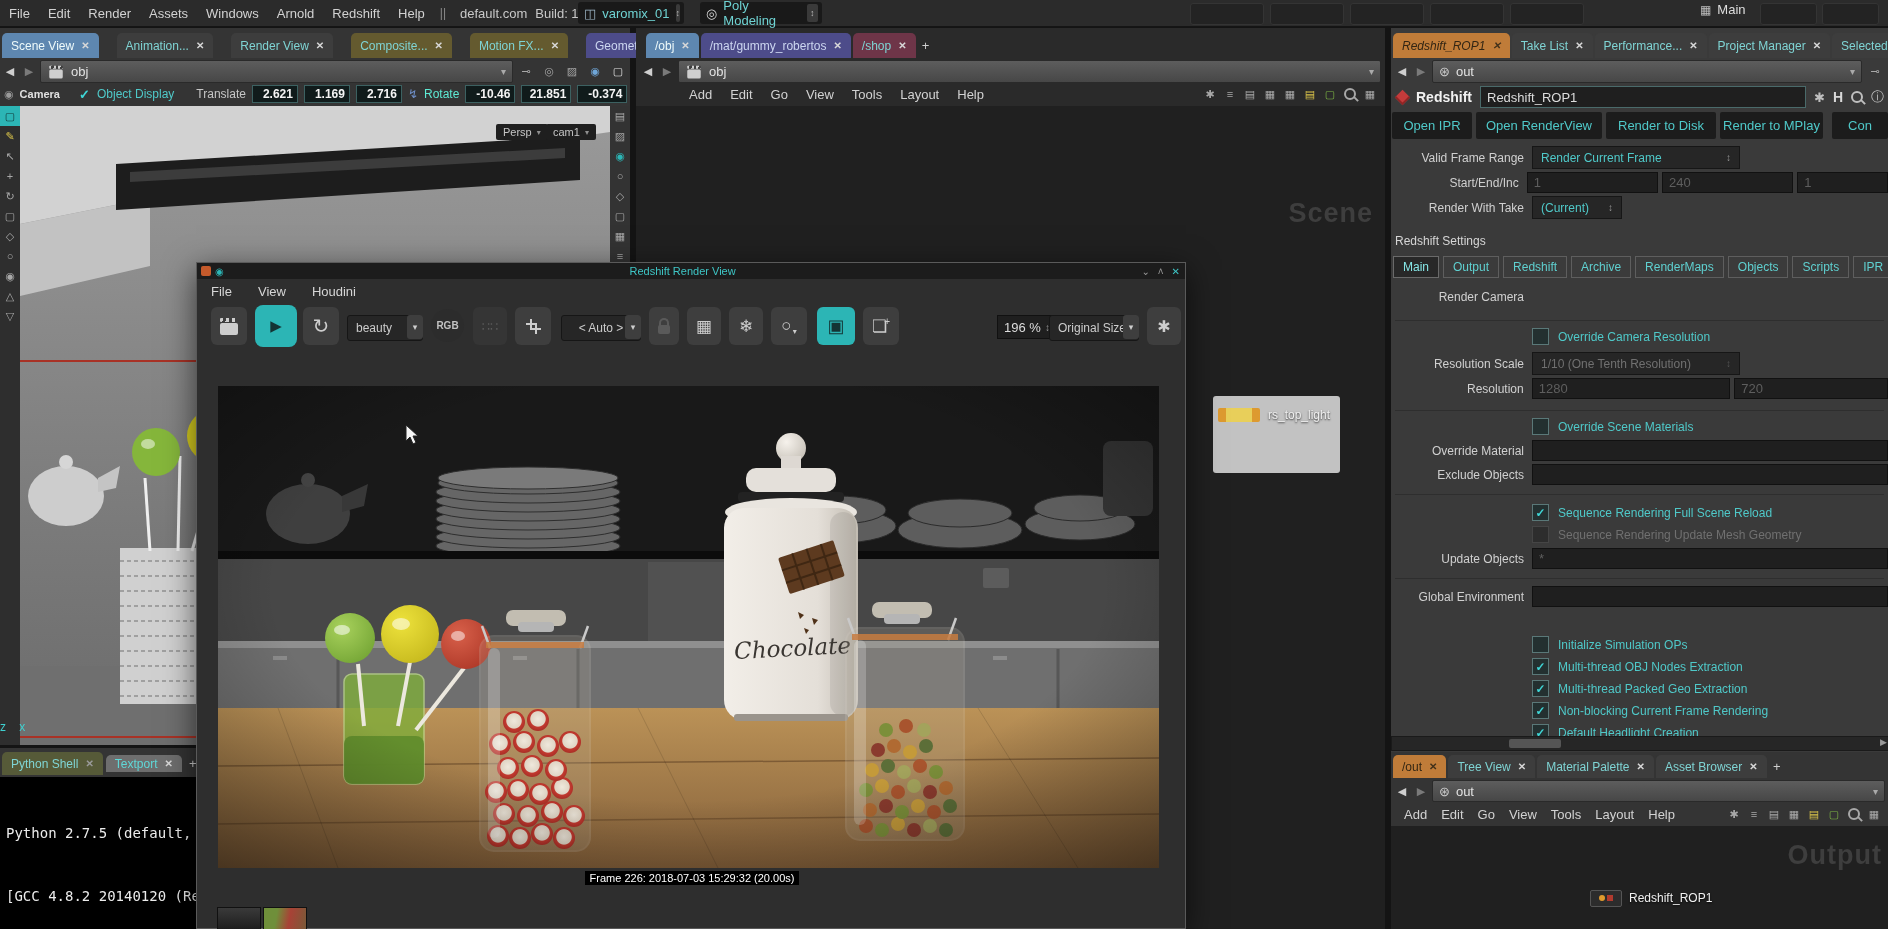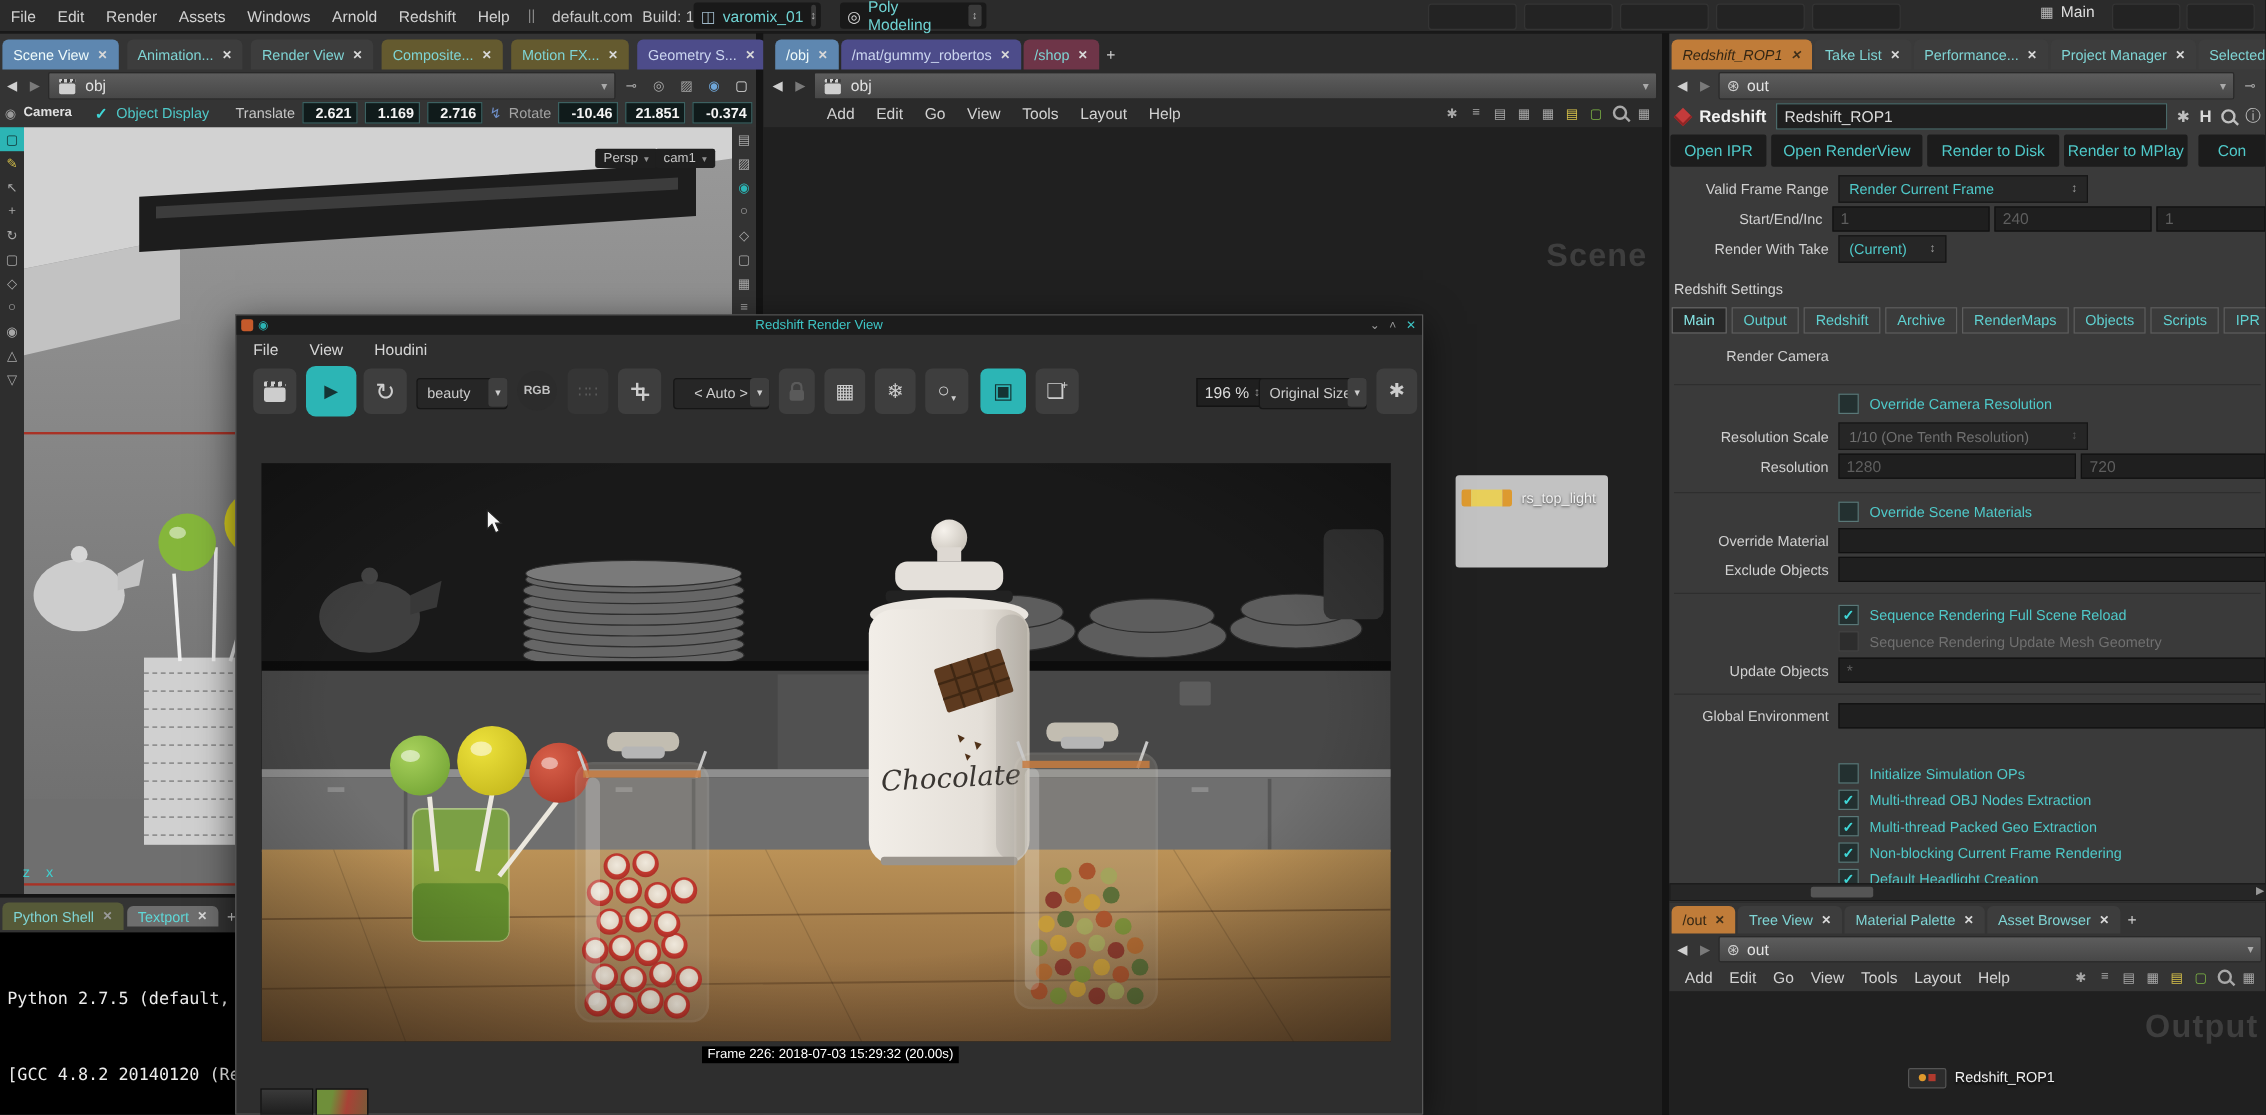--- a/index.html
+++ b/index.html
@@ -104,21 +104,21 @@
 <div class="abs blank-btn" style="left:1430px;top:3px;width:72px"></div>
 <div class="abs blank-btn" style="left:1510px;top:3px;width:72px"></div>
 <div class="abs flex" style="left:1700px;top:2px;gap:6px">
   <span class="ic" style="color:#bdbdbd;font-size:12px">▦</span>
   <span style="color:#dedede;font-size:13px">Main</span>
 </div>
 <div class="abs blank-btn" style="left:1760px;top:3px;width:55px"></div>
 <div class="abs blank-btn" style="left:1822px;top:3px;width:55px"></div>
 
 <div class="abs" style="left:0;top:28px;width:630px;height:717px;background:#343434">
-  <div class="abs flex" style="left:2px;top:5px;gap:7px">
+  <div class="abs flex" style="left:2px;top:5px;gap:18px">
     <div class="tab blue">
         <span>Scene View</span>
         <span class="x">✕</span>
       </div>
     <div class="tab">
         <span>Animation...</span>
         <span class="x">✕</span>
       </div>
     <div class="tab">
         <span>Render View</span>
@@ -159,21 +159,21 @@
   <div class="abs flex" style="left:4px;top:56px;width:624px;height:20px;gap:6px">
     <span class="ic" style="font-size:11px;color:#9a9a9a">◉</span>
     <span style="color:#e0e0e0;font-weight:bold;font-size:11px">Camera</span>
     <span class="chk" style="width:13px;height:13px;border:none;background:none;font-size:13px;margin-left:12px">✓</span>
     <span class="teal" style="font-size:12px">Object Display</span>
     <span style="color:#c6c6c6;margin-left:16px">Translate</span>
     <span class="vfld mono" style="width:36px">2.621</span>
     <span class="vfld mono" style="width:36px">1.169</span>
     <span class="vfld mono" style="width:36px">2.716</span>
     <span class="ic" style="color:#6f8fc8;font-size:12px">↯</span>
-    <span style="color:#a3a3a3">Rotate</span>
+    <span style="color:#5eead4">Rotate</span>
     <span class="vfld mono" style="width:40px">-10.46</span>
     <span class="vfld mono" style="width:40px">21.851</span>
     <span class="vfld mono" style="width:40px">-0.374</span>
   </div>
 
   <div class="abs" style="left:0;top:78px;width:20px;height:639px;background:#2e2e2e">
     <div class="stripic" style="background:#2cb5b5;color:#103333">
         <span>▢</span>
       </div>
     <div class="stripic" style="color:#d8c24a">
@@ -280,21 +280,21 @@
   </svg>
 
   <div class="abs pill" style="left:496px;top:96px">
     <span>Persp</span>
     <span style="font-size:8px;color:#8f8f8f">▾</span>
   </div>
   <div class="abs pill" style="left:546px;top:96px">
     <span>cam1</span>
     <span style="font-size:8px;color:#8f8f8f">▾</span>
   </div>
-  <div class="abs" style="left:19px;top:692px;color:#3fd0d0;font-size:12px">
+  <div class="abs" style="left:0;top:692px;color:#3fd0d0;font-size:12px">
     <span>z</span>
     <span style="color:#3fd0d0;margin-left:10px">x</span>
   </div>
 </div>
 
 <div class="abs" style="left:0;top:748px;width:630px;height:181px;background:#343434">
   <div class="abs flex" style="left:2px;top:4px;gap:3px">
     <div class="tab pyolive" style="height:23px">
         <span>Python Shell</span>
         <span class="x" style="color:#9a9a9a">✕</span>

